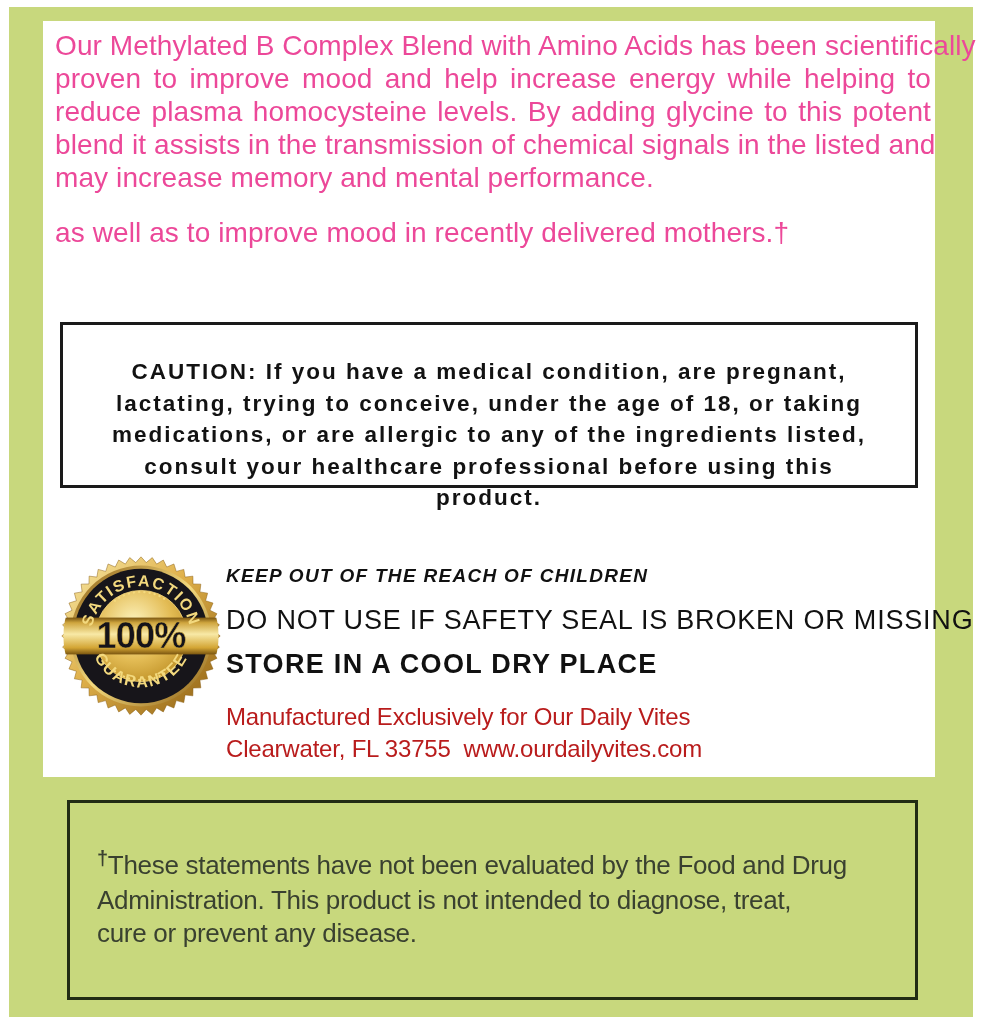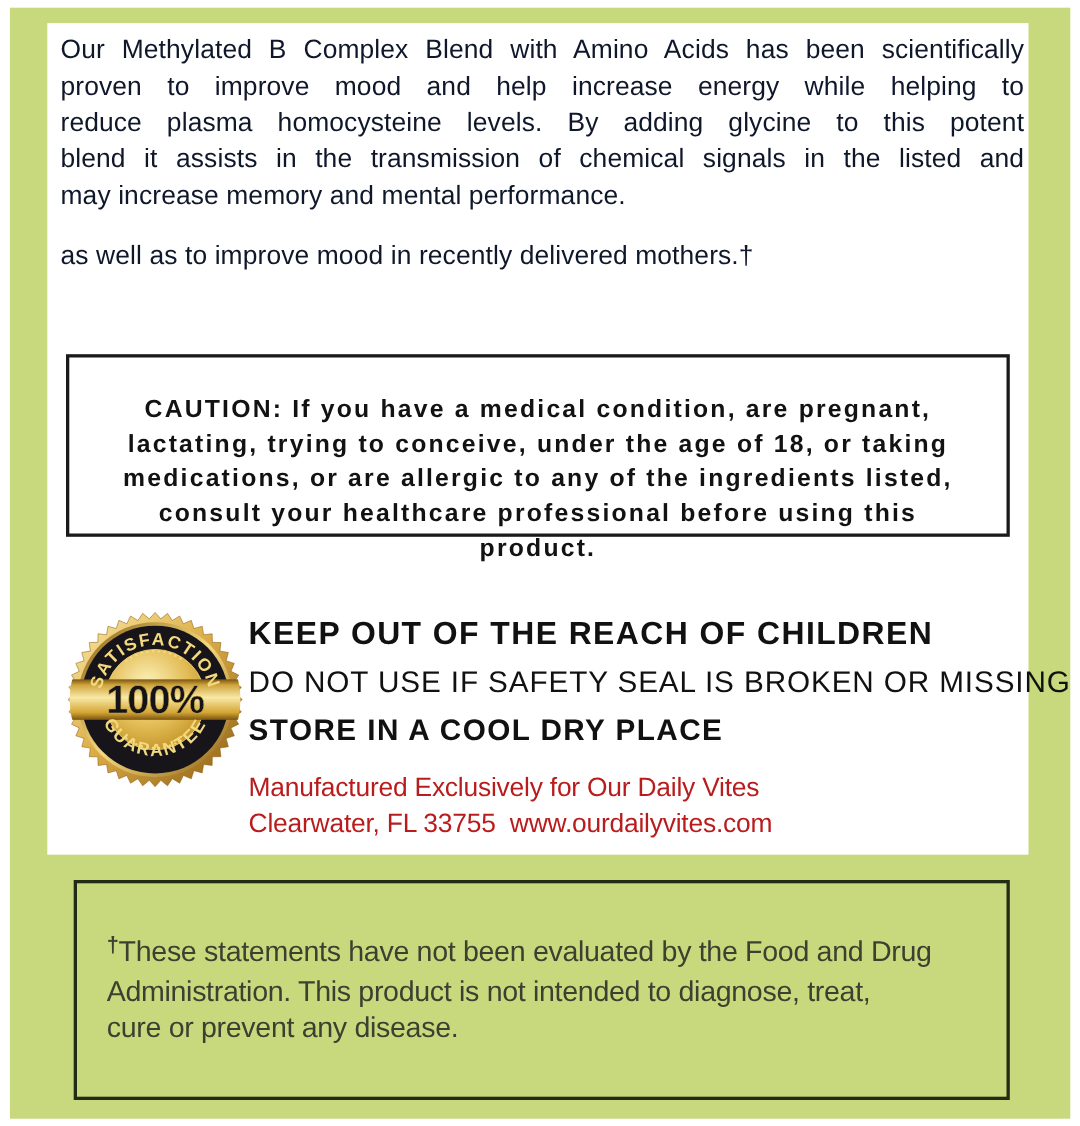--- a/index.html
+++ b/index.html
@@ -12,42 +12,42 @@
     position:absolute; left:9px; top:7px; width:964px; height:1010px;
     background:#c8d87d;
   }
   .white-panel {
     position:absolute; left:43px; top:21px; width:892px; height:756px;
     background:#ffffff;
   }
   
   .intro, .secondary {
     position:absolute; left:55px; width:876px;
-    font-size:24px; line-height:33px; color:#0f172a;
+    font-size:28px; line-height:33px; color:#ec4899;
     letter-spacing:0.1px;
   }
   .intro { top:29px; }
   .secondary { top:216px; }
   .copy-line { white-space:nowrap; }
   .just { text-align:justify; text-align-last:justify; }
   
   .caution-box {
     position:absolute; left:60px; top:322px; width:858px; height:166px;
     border:3px solid #1a1a1a; background:#ffffff;
     padding-top:31px; text-align:center;
   }
   .caution-line {
     font-size:22.5px; line-height:31.5px; letter-spacing:2px;
     font-weight:600; color:#121212; white-space:nowrap;
   }
   
   .badge { position:absolute; left:61px; top:556px; width:160px; height:160px; }
   
   .warnings { position:absolute; left:226px; top:559px; color:#111111; }
-  .warn-1 { font-size:29px; font-weight:700; letter-spacing:1.3px; line-height:34px; white-space:nowrap; }
+  .warn-1 { font-size:19px; font-weight:700; letter-spacing:1.3px; line-height:34px; white-space:nowrap;font-style:italic; }
   .warn-2 { font-size:27px; font-weight:400; letter-spacing:0.8px; line-height:32px; margin-top:11px; white-space:nowrap; }
   .warn-3 { font-size:27px; font-weight:700; letter-spacing:1.3px; line-height:32px; margin-top:12px; white-space:nowrap; }
   
   .manufacturer { position:absolute; left:226px; top:701px; color:#b91c1c; }
   .mfg-line { font-size:24px; line-height:32px; letter-spacing:-0.2px; white-space:nowrap; }
   
   .disclaimer-box {
     position:absolute; left:67px; top:800px; width:851px; height:200px;
     border:3px solid #222c14; background:transparent;
     padding:46px 20px 0 27px;

